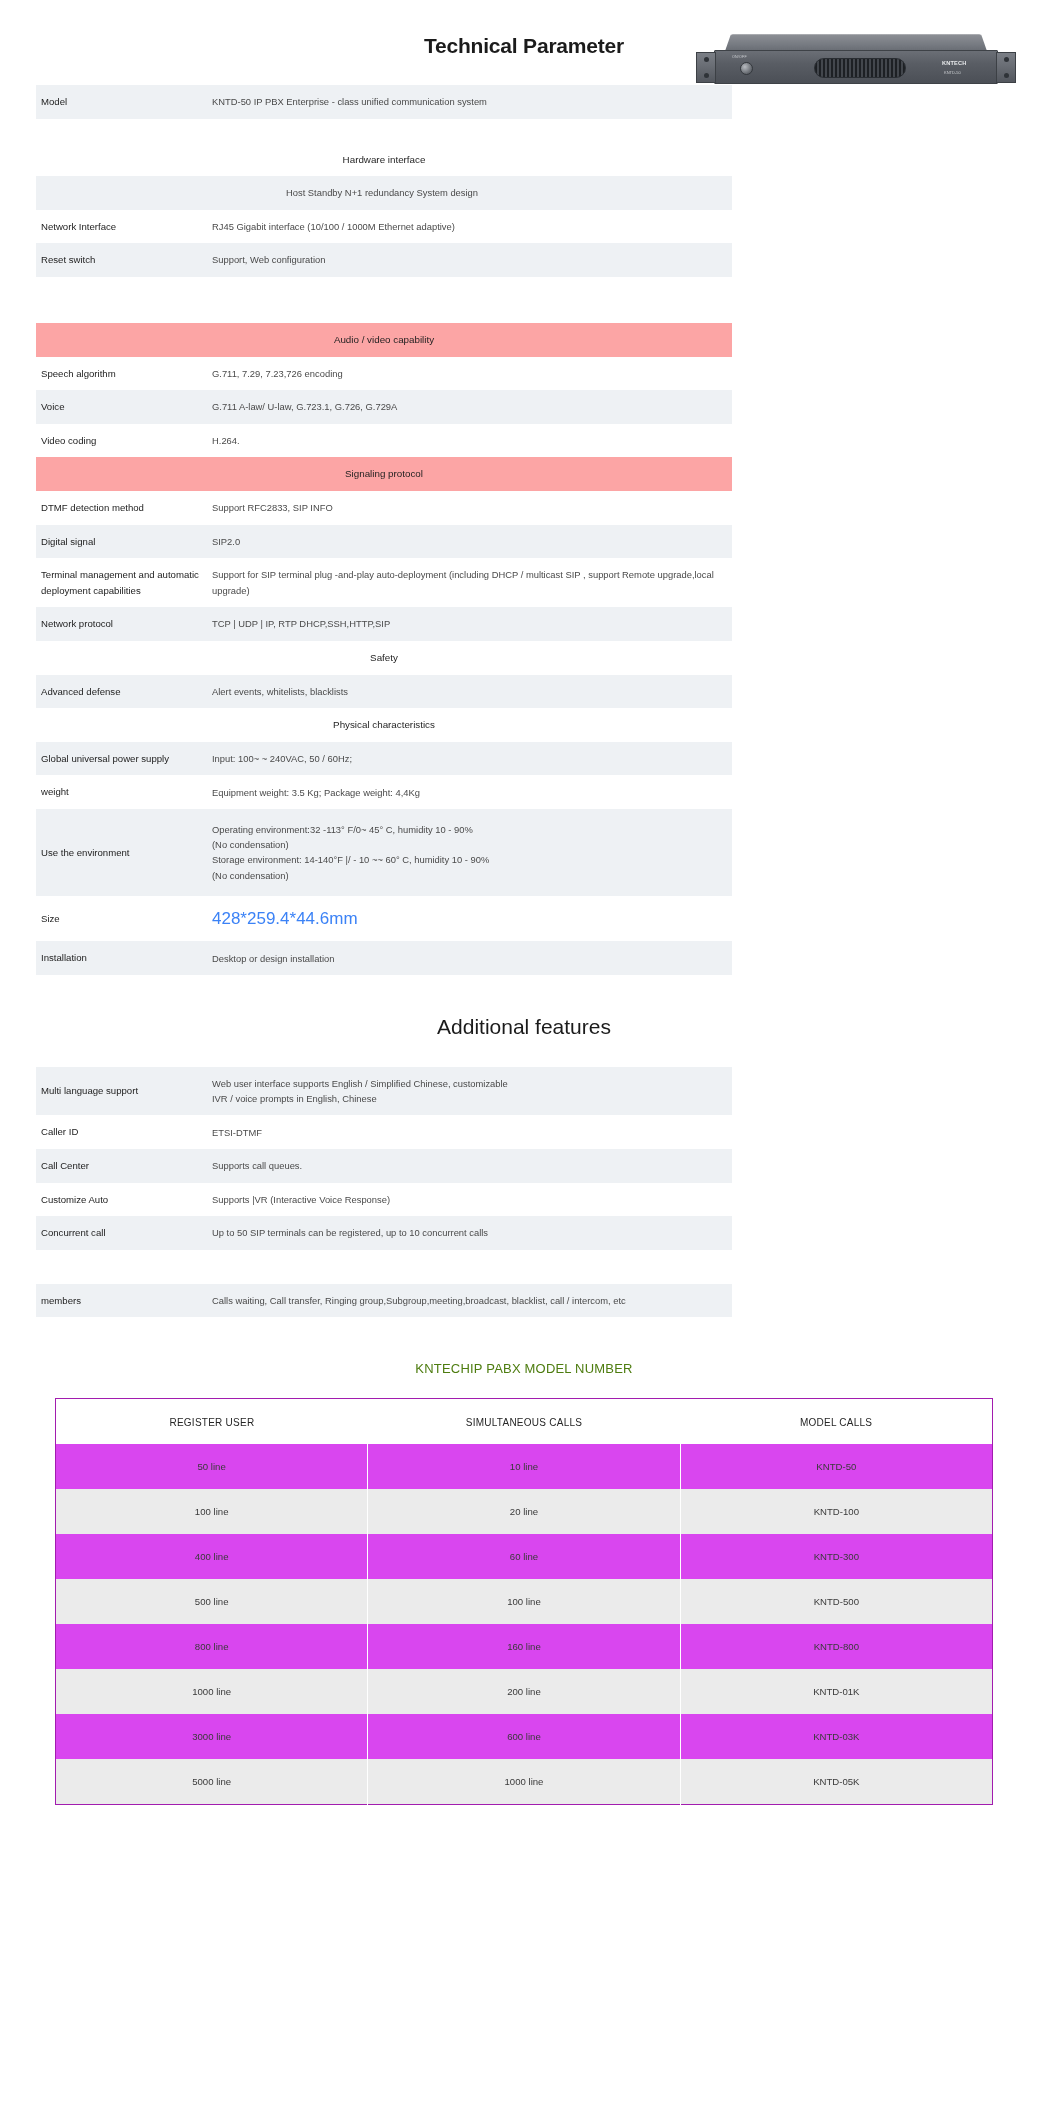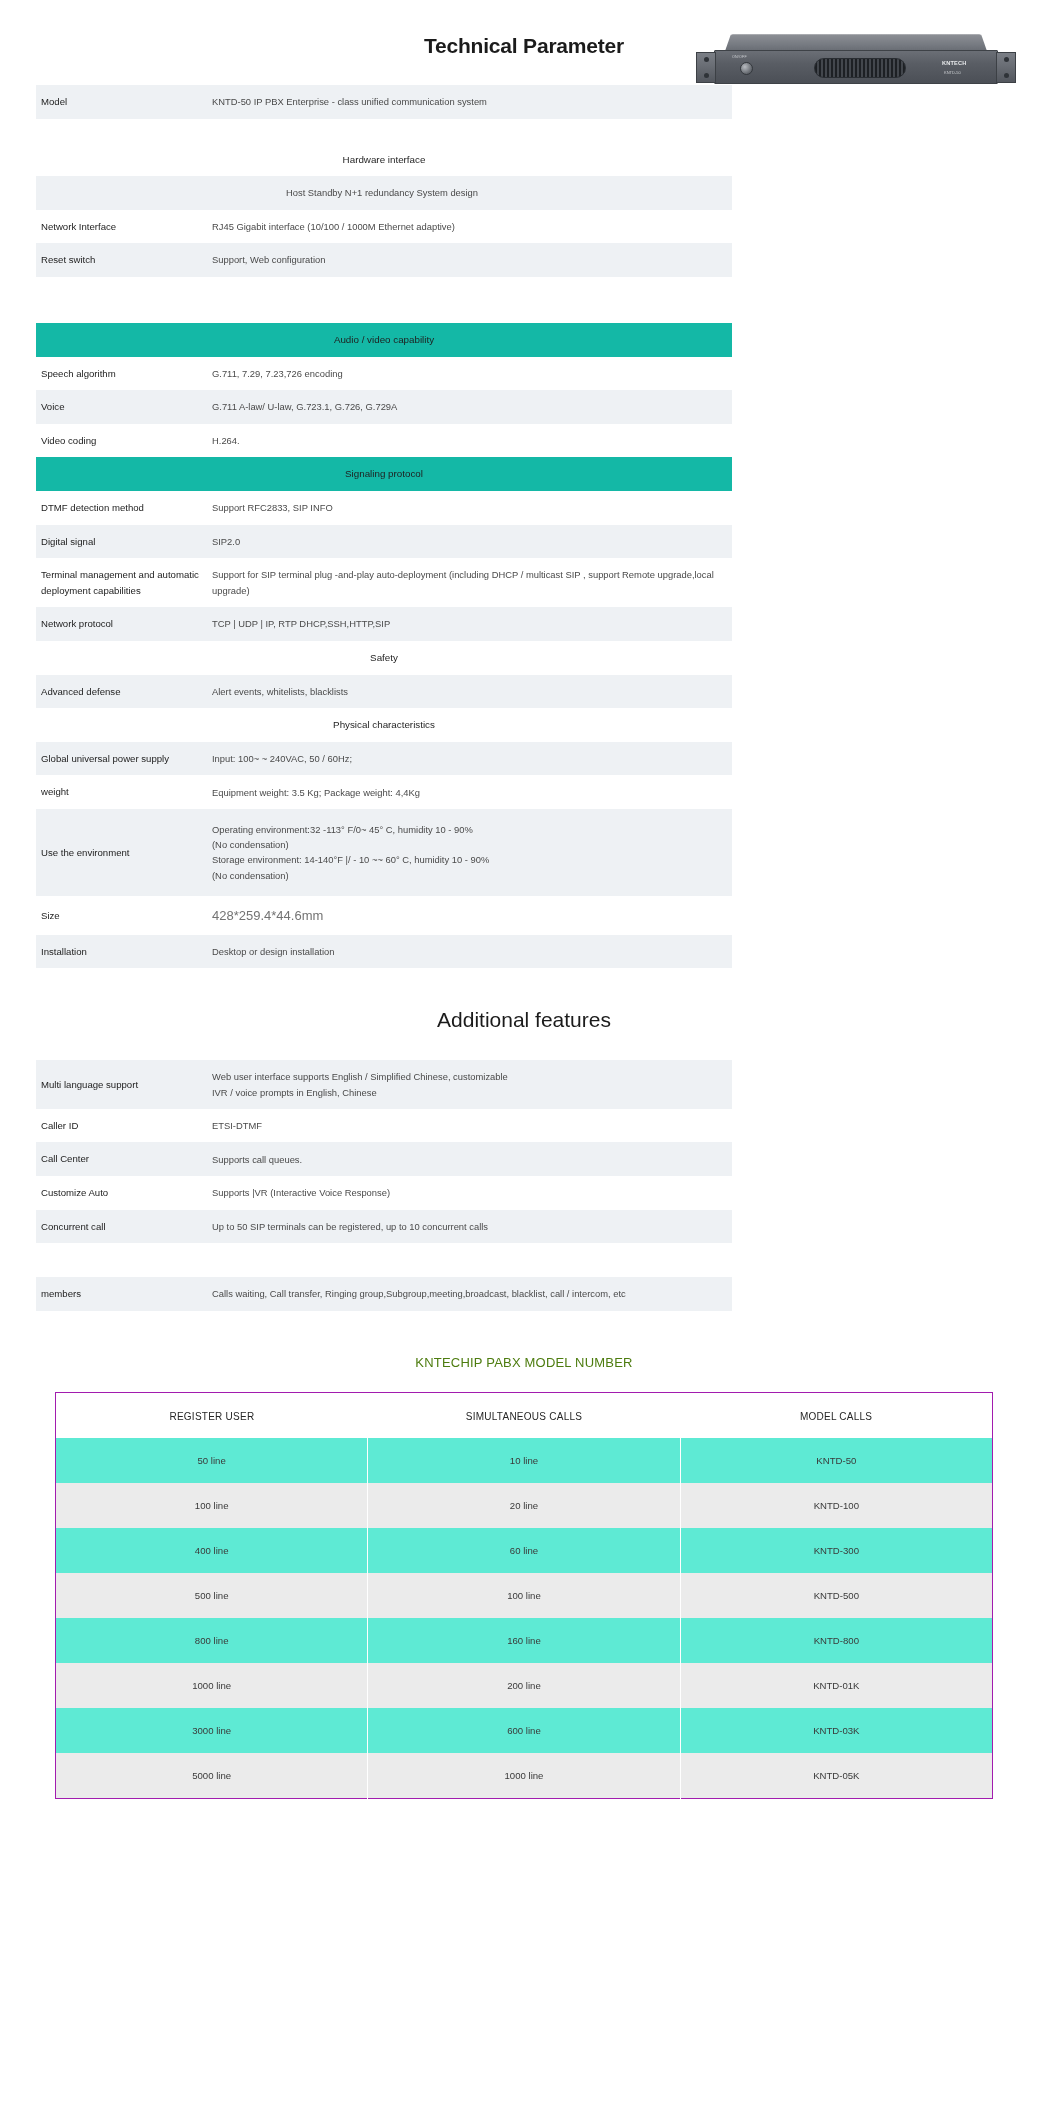--- a/index.html
+++ b/index.html
@@ -142,32 +142,32 @@
   tr.shade td { background: #eef1f4; }
   tr.plain td { background: #ffffff; }
 
   
   tr.sect td {
     text-align: center;
     font-size: 9.8px;
     color: #1f1f1f;
     padding: 9px 0;
   }
-  tr.sect.shade td { background: #14b8a6; }
+  tr.sect.shade td { background: #fca5a5; }
   tr.sect.plain td { background: #ffffff; }
 
   
   tr.centerval td.val-center {
     text-align: center;
     font-size: 9.4px;
     color: #4a4a4a;
   }
 
   tr.tall td { padding-top: 13px; padding-bottom: 13px; }
-  tr.size-row td.val { font-size: 13px; color: #737373; }
+  tr.size-row td.val { font-size: 17px; color: #3b82f6; }
 
   .gap-sm { height: 24px; background: #fff; }
   .gap-md { height: 34px; background: #fff; }
   .gap-lg { height: 46px; background: #fff; }
 
   
   .section-title {
     text-align: center;
     font-size: 21px;
     font-weight: normal;
@@ -206,21 +206,21 @@
     border: none;
   }
   .model-table td {
     font-size: 9.6px;
     color: #3a3a3a;
     text-align: center;
     padding: 17px 0;
     border-right: 1px solid #ffffff;
   }
   .model-table td:last-child { border-right: none; }
-  .model-table tr.dark td { background: #5eead4; }
+  .model-table tr.dark td { background: #d946ef; }
   .model-table tr.light td { background: #ebebeb; }
 </style>
 </head>
 <body>
 
 <div id="page">
 
   <div class="top-area">
     <div class="main-title">Technical Parameter</div>
 

